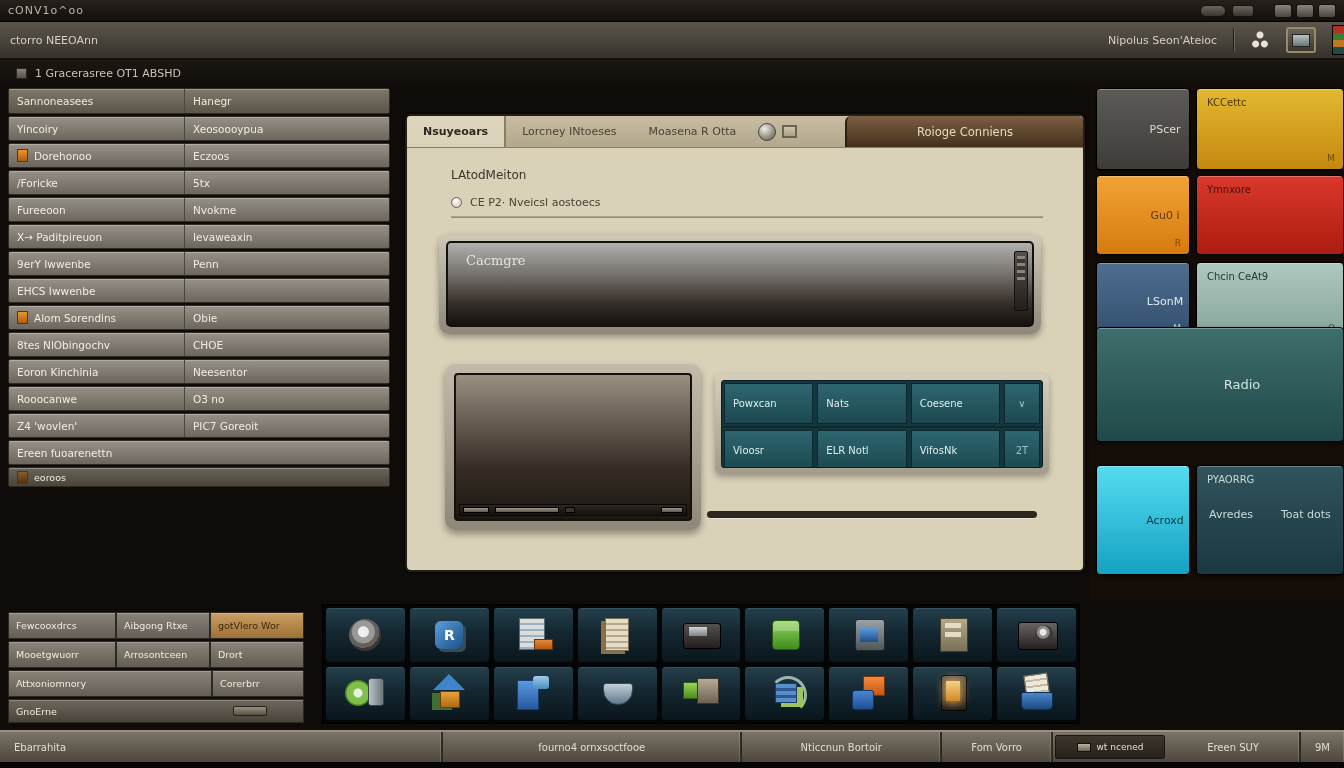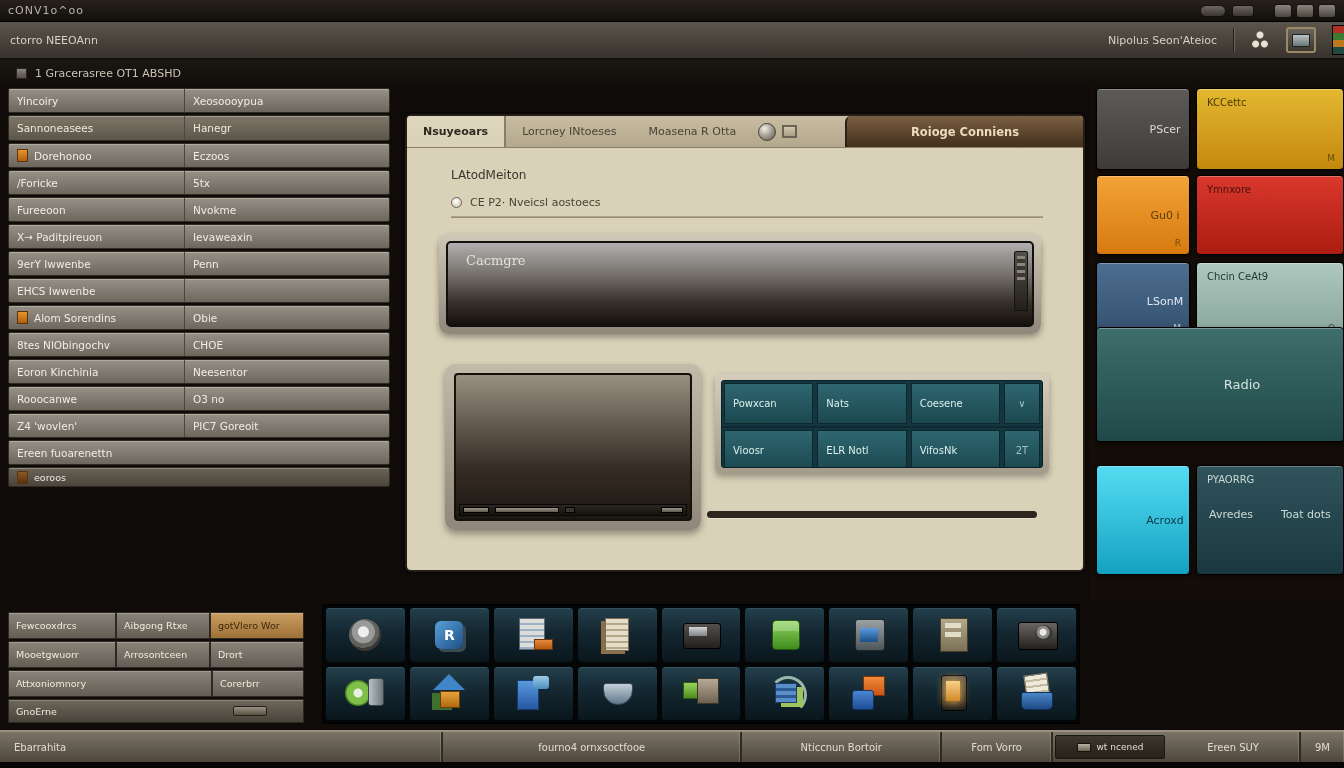--- a/index.html
+++ b/index.html
@@ -70,21 +70,21 @@
   .tab{display:flex;align-items:center;padding:0 16px;font-size:11px;color:#4a4336;}
   .tab.active{background:linear-gradient(#ddd5bd,#d9d1b8);border-right:2px solid #8a7f66;
     font-weight:bold;color:#2e281e;border-radius:4px 0 0 0;}
   .tab-sphere{width:18px;height:18px;border-radius:50%;align-self:center;margin:0 6px;
     background:radial-gradient(circle at 35% 30%, #f2efe6, #9a9488 55%, #5a554b);
     border:1px solid #4a453c;}
   .tab-check{width:15px;height:13px;align-self:center;border:2px solid #6a6252;
     background:linear-gradient(#cfc7ad,#a89f84);}
   .tab.dark{margin-left:auto;width:238px;justify-content:center;
     background:linear-gradient(#7a5f42,#432f1c);color:#ecdcbd;border-radius:6px 4px 0 0;
-    border-left:2px solid #2c2014;font-size:11.5px;font-weight:bold;}
+    border-left:2px solid #2c2014;font-size:11.5px;}
 
   .section-label{position:absolute;left:44px;top:52px;font-size:12px;color:#3c352a;}
   .radio-row{position:absolute;left:44px;top:80px;display:flex;align-items:center;gap:8px;
     font-size:11px;color:#4a4336;}
   .radio-dot{width:11px;height:11px;border-radius:50%;border:1px solid #6a6252;
     background:radial-gradient(circle at 40% 35%, #fff, #c9c0a6);}
   .radio-hr{position:absolute;left:44px;top:100px;width:592px;height:2px;
     background:linear-gradient(#b5ab90,#8f8569);}
 
   .display-bar{position:absolute;left:32px;top:118px;width:602px;height:100px;
@@ -263,27 +263,27 @@
       <span class="stripes"></span>
     </div>
   </div>
 
   <div class="subheader">
     <span class="mini-ico"></span>
     <span>1 Gracerasree OT1 ABSHD</span>
   </div>
 
   <div class="left-panel">
-    <div class="lrow">
-      <span class="lcell name">Yincoiry</span>
-      <span class="lcell value">Xeosoooypua</span>
-    </div>
     <div class="lrow header">
       <span class="lcell name">Sannoneasees</span>
       <span class="lcell value">Hanegr</span>
+    </div>
+    <div class="lrow">
+      <span class="lcell name">Yincoiry</span>
+      <span class="lcell value">Xeosoooypua</span>
     </div>
     <div class="lrow">
       <span class="lcell name">
           <span class="row-ico"></span>
           <span>Dorehonoo</span>
         </span>
       <span class="lcell value">Eczoos</span>
     </div>
     <div class="lrow">
       <span class="lcell name">/Foricke</span>

